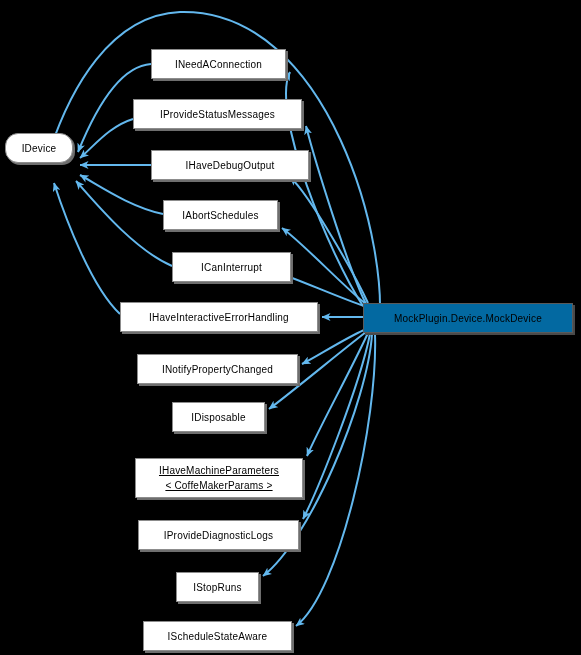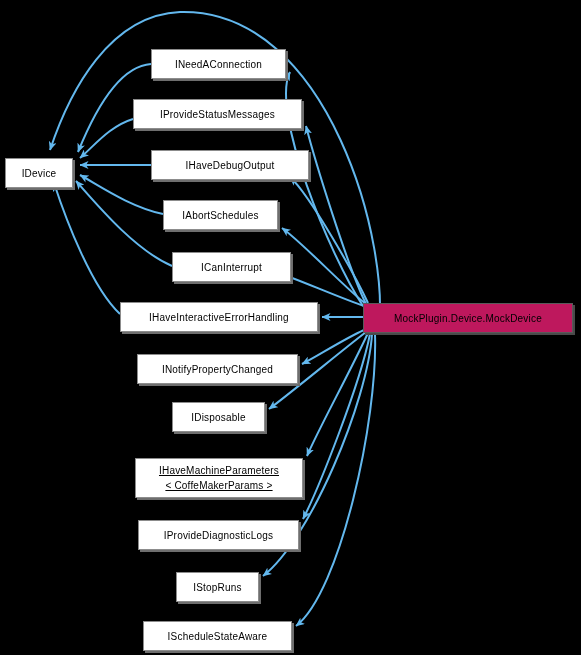--- a/index.html
+++ b/index.html
@@ -33,21 +33,21 @@
     align-items: center;
     justify-content: center;
     text-align: center;
     color: #000000;
     font-size: 10px;
     letter-spacing: 0.2px;
     line-height: 15px;
     white-space: pre;
   }
   .node.highlight {
-    background: #be185d;
+    background: #0369a1;
     border: 1px solid #5a5a5a;
     box-shadow: 2px 2px 0 0 #4a4a4a;
   }
   .node-label {
     display: block;
     white-space: pre-line;
   }
 </style>
 </head>
 <body>
@@ -77,21 +77,21 @@
         <path d="M 366,332 C 340,352 292,392 269,409" stroke="#63b8ee" marker-end="url(#arrowhead)"></path>
         <path d="M 368,333 C 350,372 318,430 307,456" stroke="#63b8ee" marker-end="url(#arrowhead)"></path>
         <path d="M 370,334 C 360,385 318,490 303,519" stroke="#63b8ee" marker-end="url(#arrowhead)"></path>
         <path d="M 372,334 C 368,400 310,540 263,576" stroke="#63b8ee" marker-end="url(#arrowhead)"></path>
         <path d="M 375,334 C 378,420 340,592 296,626" stroke="#63b8ee" marker-end="url(#arrowhead)"></path>
         <path d="M 378,334 C 392,250 330,8 180,12 C 110,15 70,90 50,150" stroke="#63b8ee" marker-end="url(#arrowhead)"></path>
       </g>
   </svg>
 
   <div id="node-layer">
-      <div class="node" style="left: 5px; top: 158px; width: 68px; height: 30px;"><span class="node-label">IDevice</span></div>
+      <div class="node" style="left: 5px; top: 133px; width: 68px; height: 30px; border-radius: 13px;"><span class="node-label">IDevice</span></div>
       <div class="node" style="left: 151px; top: 49px; width: 135px; height: 30px;"><span class="node-label">INeedAConnection</span></div>
       <div class="node" style="left: 133px; top: 99px; width: 169px; height: 30px;"><span class="node-label">IProvideStatusMessages</span></div>
       <div class="node" style="left: 151px; top: 150px; width: 158px; height: 30px;"><span class="node-label">IHaveDebugOutput</span></div>
       <div class="node" style="left: 163px; top: 200px; width: 115px; height: 30px;"><span class="node-label">IAbortSchedules</span></div>
       <div class="node" style="left: 172px; top: 252px; width: 119px; height: 30px;"><span class="node-label">ICanInterrupt</span></div>
       <div class="node" style="left: 120px; top: 302px; width: 198px; height: 30px;"><span class="node-label">IHaveInteractiveErrorHandling</span></div>
       <div class="node" style="left: 137px; top: 354px; width: 161px; height: 30px;"><span class="node-label">INotifyPropertyChanged</span></div>
       <div class="node" style="left: 172px; top: 402px; width: 93px; height: 30px;"><span class="node-label">IDisposable</span></div>
       <div class="node" style="left: 135px; top: 458px; width: 168px; height: 40px; text-decoration: underline;"><span class="node-label">IHaveMachineParameters
 &lt; CoffeMakerParams &gt;</span></div>

